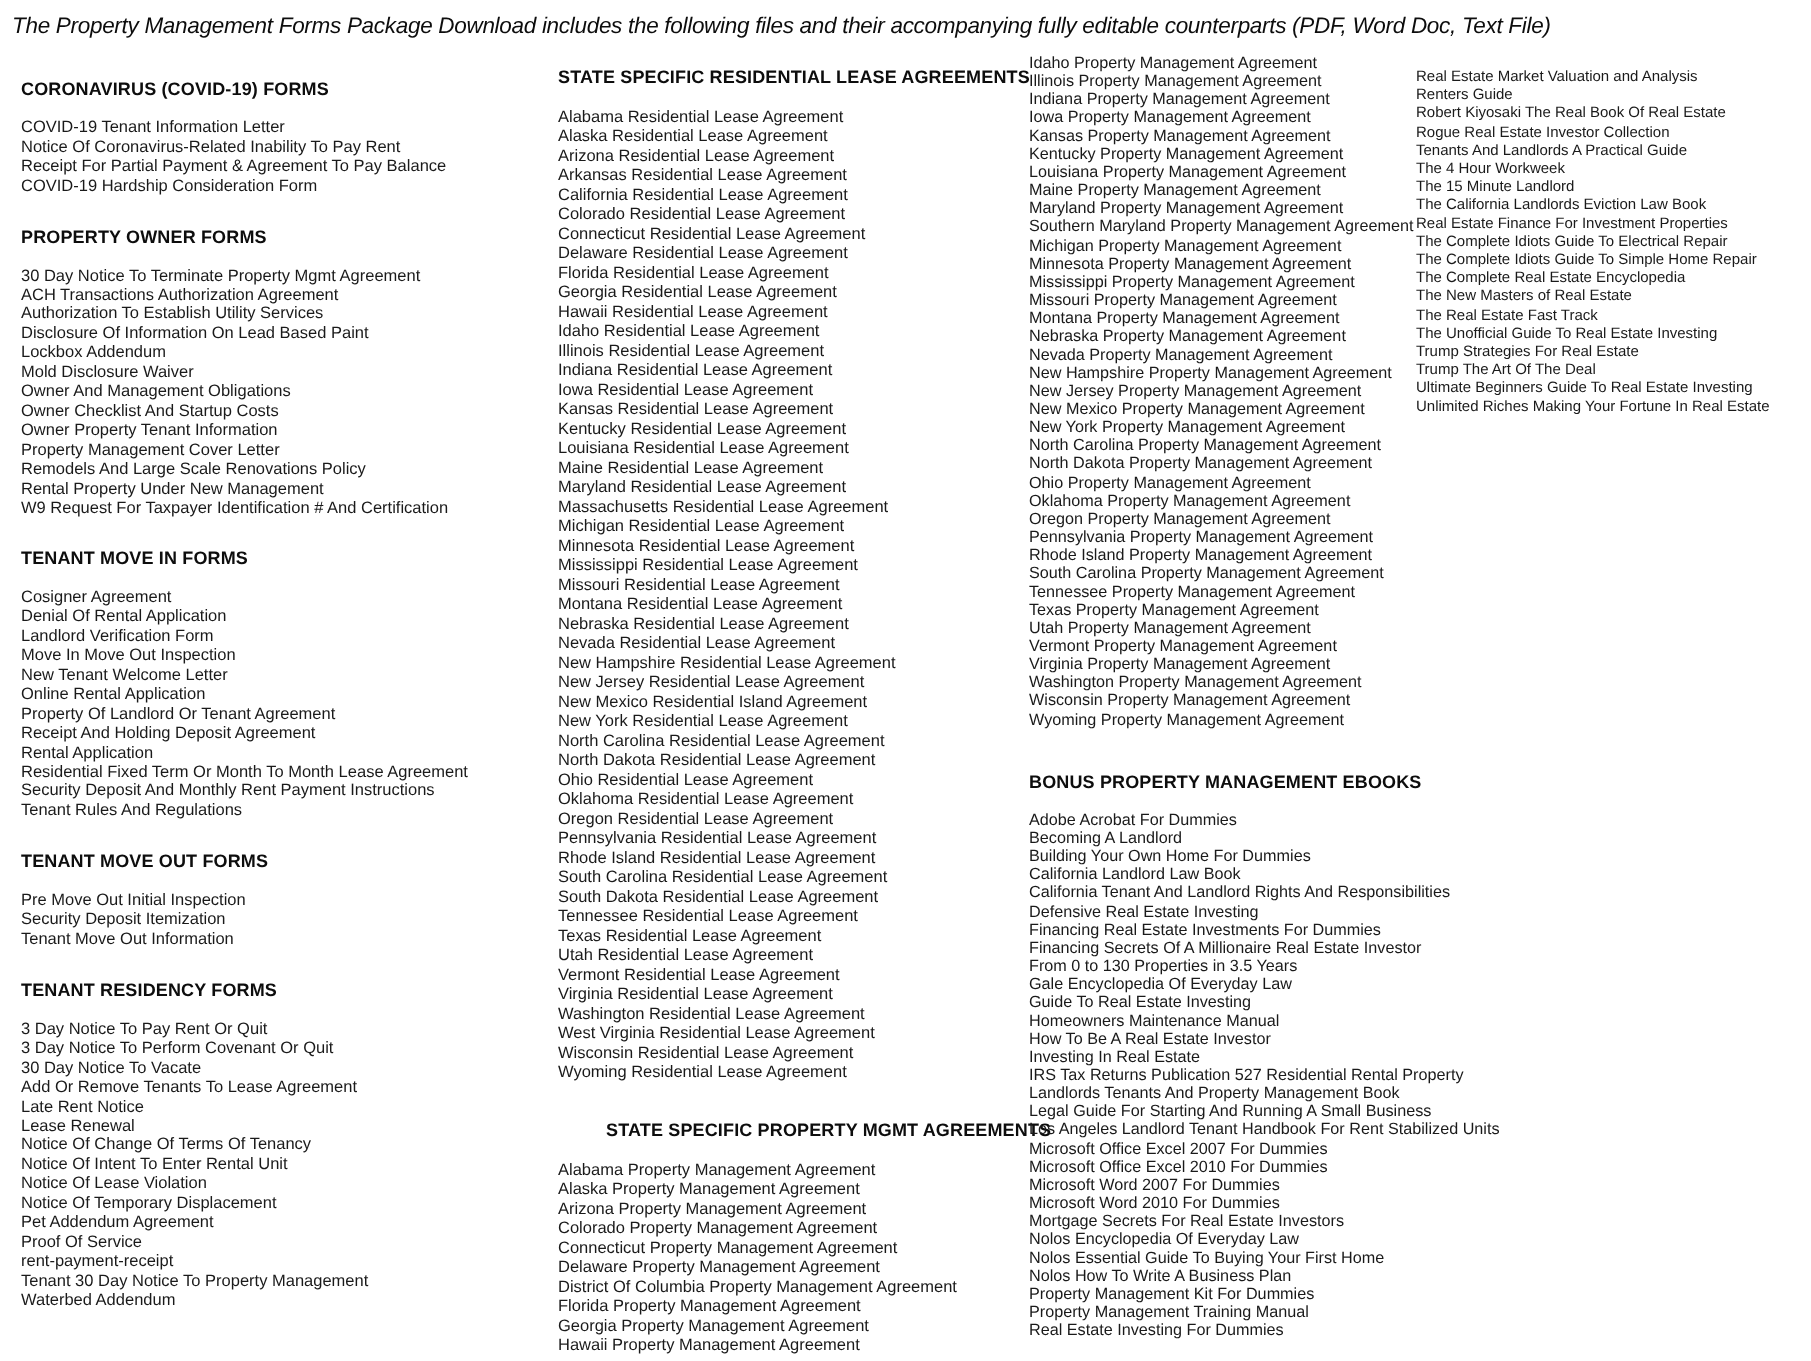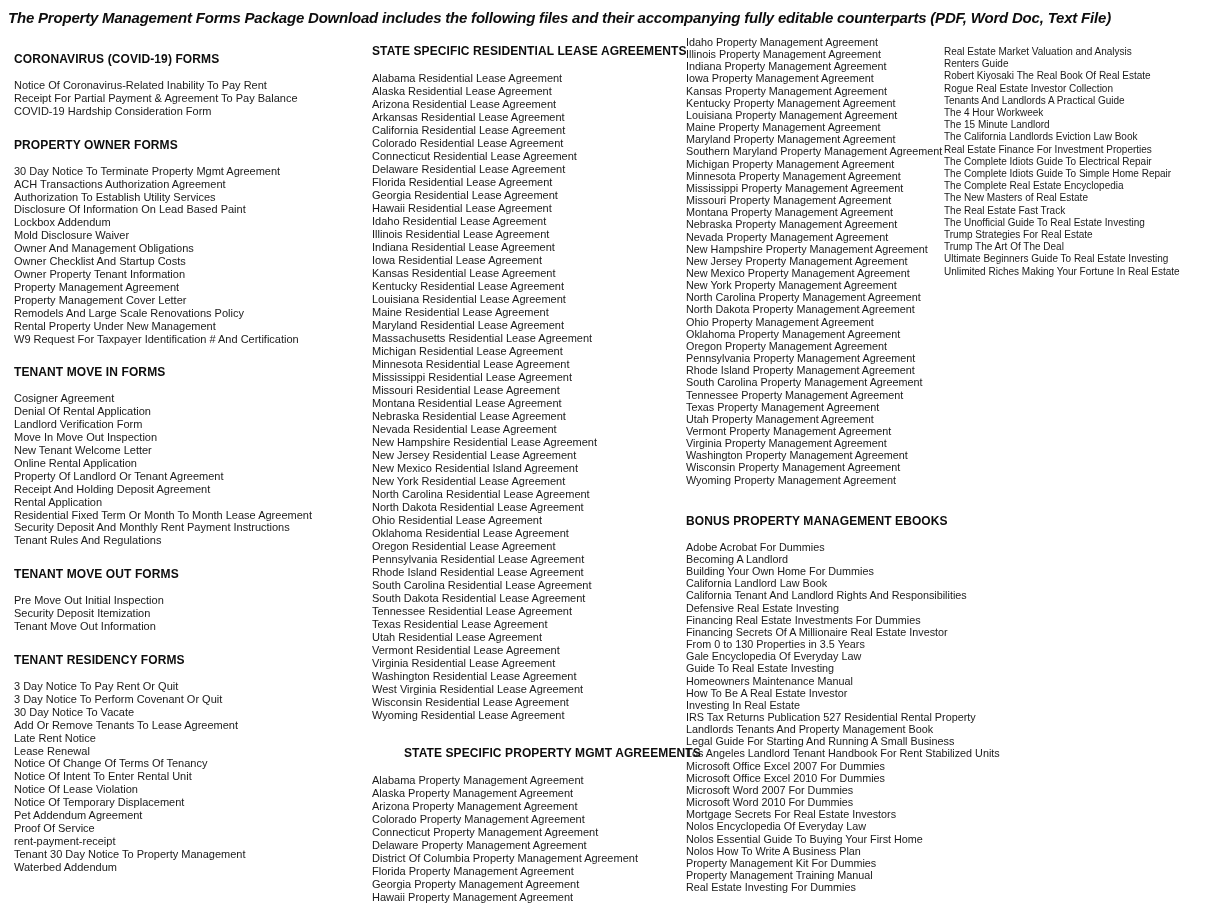--- a/index.html
+++ b/index.html
@@ -13,21 +13,21 @@
     position: relative;
     overflow: hidden;
     font-family: "Liberation Sans", sans-serif;
     color: #111111;
   }
   .page-title {
     position: absolute;
     left: 8px;
     top: 9px;
     font-size: 15px;
-    font-weight: bold;
+    font-weight: normal;
     font-style: italic;
     white-space: nowrap;
     letter-spacing: -0.2px;
     color: #0d0d0d;
   }
   .col {
     position: absolute;
   }
   .c1 { left: 14px;  top: 45px;  width: 352px; }
   .c2 { left: 372px; top: 44px;  width: 312px; }
@@ -63,36 +63,36 @@
 </style>
 </head>
 <body>
 
 <div class="page">
   <div class="page-title">The Property Management Forms Package Download includes the following files and their accompanying fully editable counterparts (PDF, Word Doc, Text File)</div>
 
   <div class="col c1">
       <div class="section">
         <div class="heading">CORONAVIRUS (COVID-19) FORMS</div>
+        <div class="item">COVID-19 Tenant Information Letter</div>
         <div class="item">Notice Of Coronavirus-Related Inability To Pay Rent</div>
         <div class="item">Receipt For Partial Payment &amp; Agreement To Pay Balance</div>
         <div class="item">COVID-19 Hardship Consideration Form</div>
       </div>
       <div class="section">
         <div class="heading">PROPERTY OWNER FORMS</div>
         <div class="item">30 Day Notice To Terminate Property Mgmt Agreement</div>
         <div class="item">ACH Transactions Authorization Agreement</div>
         <div class="item">Authorization To Establish Utility Services</div>
         <div class="item">Disclosure Of Information On Lead Based Paint</div>
         <div class="item">Lockbox Addendum</div>
         <div class="item">Mold Disclosure Waiver</div>
         <div class="item">Owner And Management Obligations</div>
         <div class="item">Owner Checklist And Startup Costs</div>
         <div class="item">Owner Property Tenant Information</div>
-        <div class="item">Property Management Agreement</div>
         <div class="item">Property Management Cover Letter</div>
         <div class="item">Remodels And Large Scale Renovations Policy</div>
         <div class="item">Rental Property Under New Management</div>
         <div class="item">W9 Request For Taxpayer Identification # And Certification</div>
       </div>
       <div class="section">
         <div class="heading">TENANT MOVE IN FORMS</div>
         <div class="item">Cosigner Agreement</div>
         <div class="item">Denial Of Rental Application</div>
         <div class="item">Landlord Verification Form</div>

